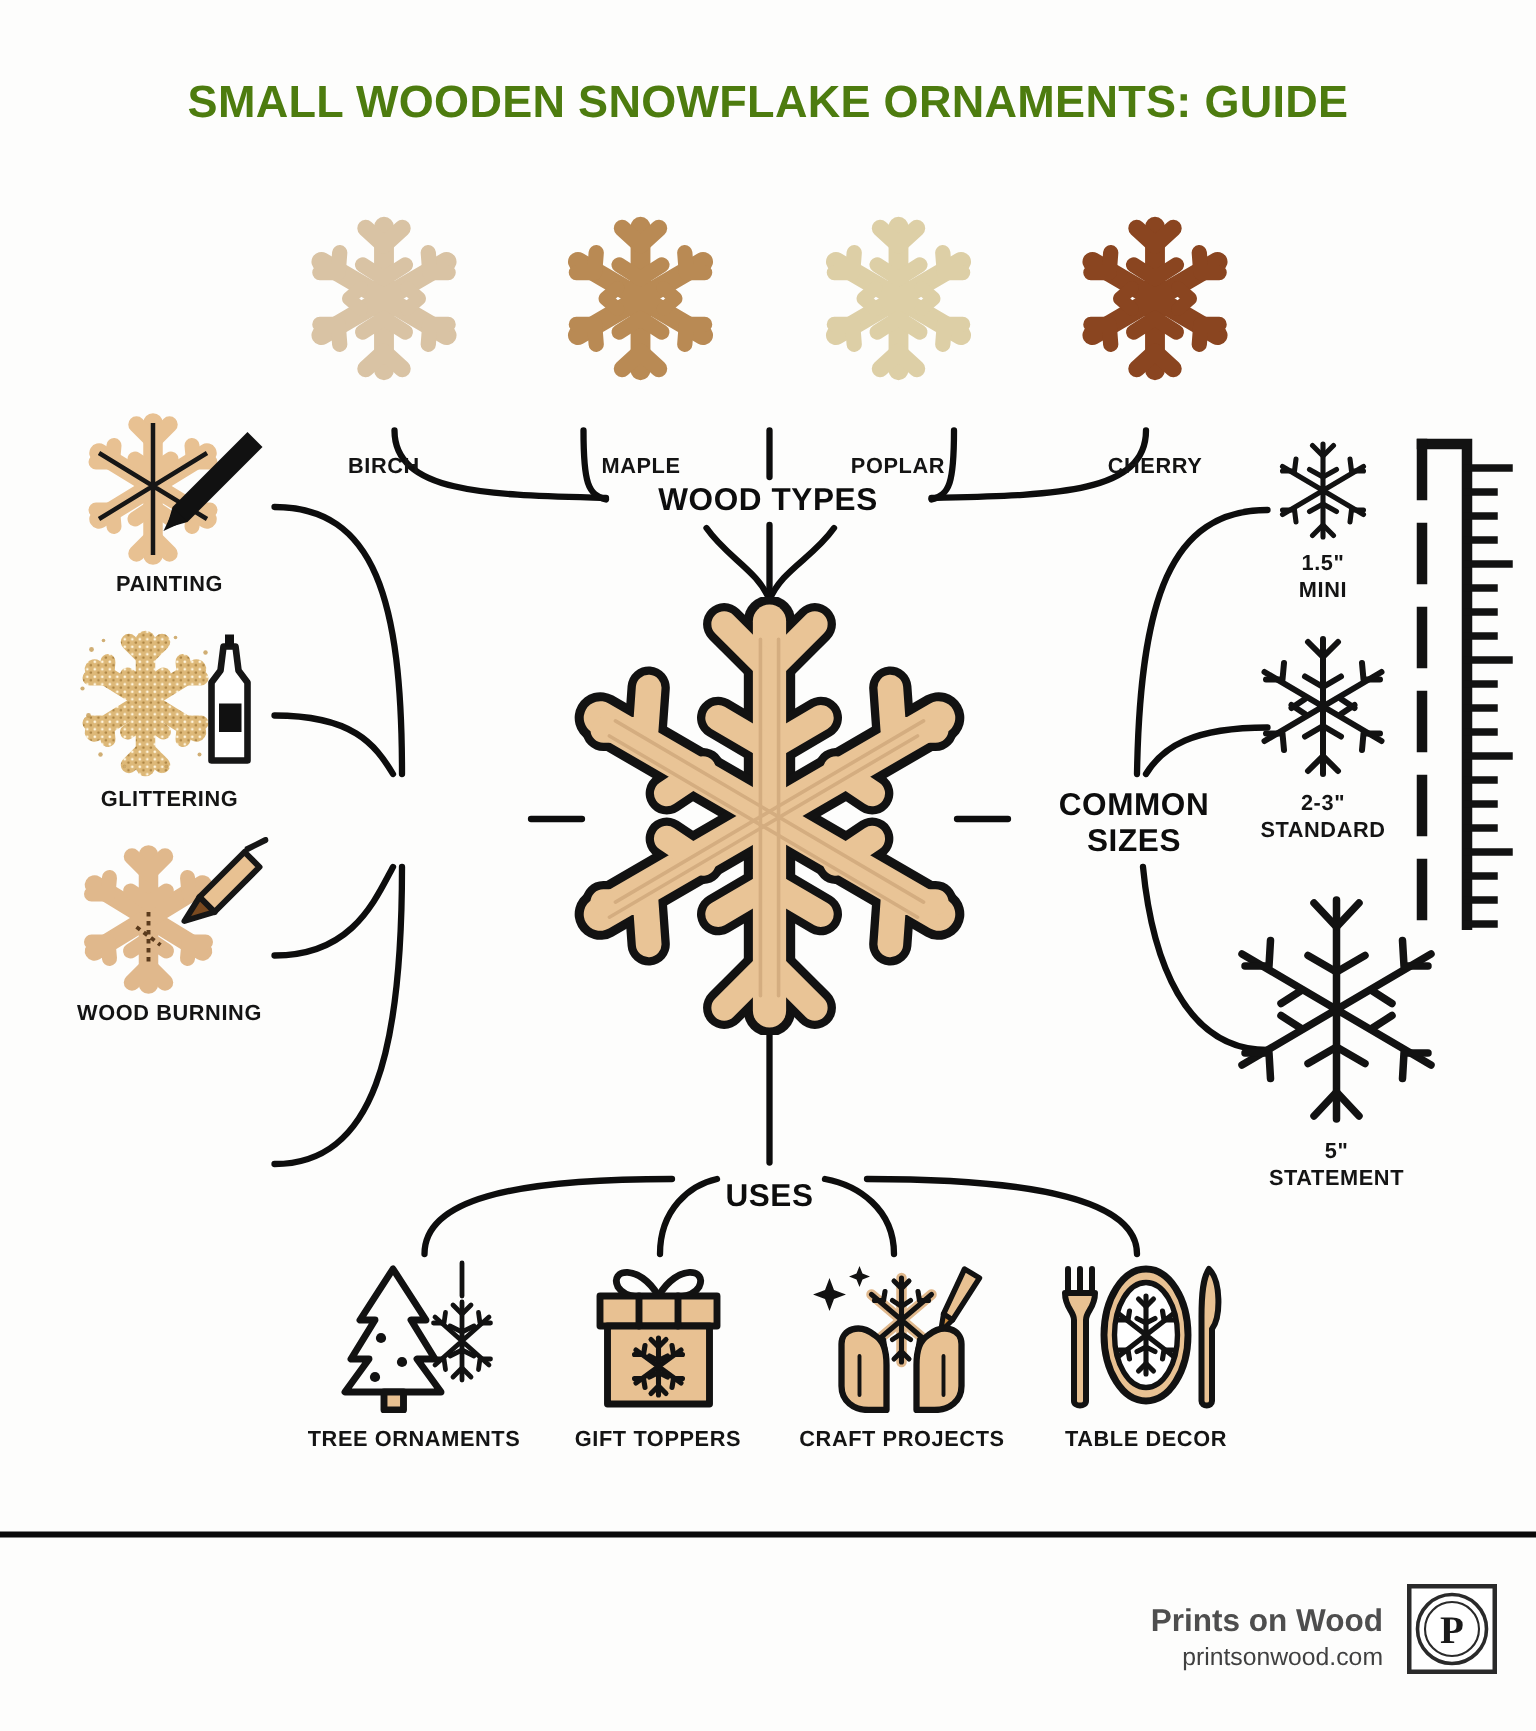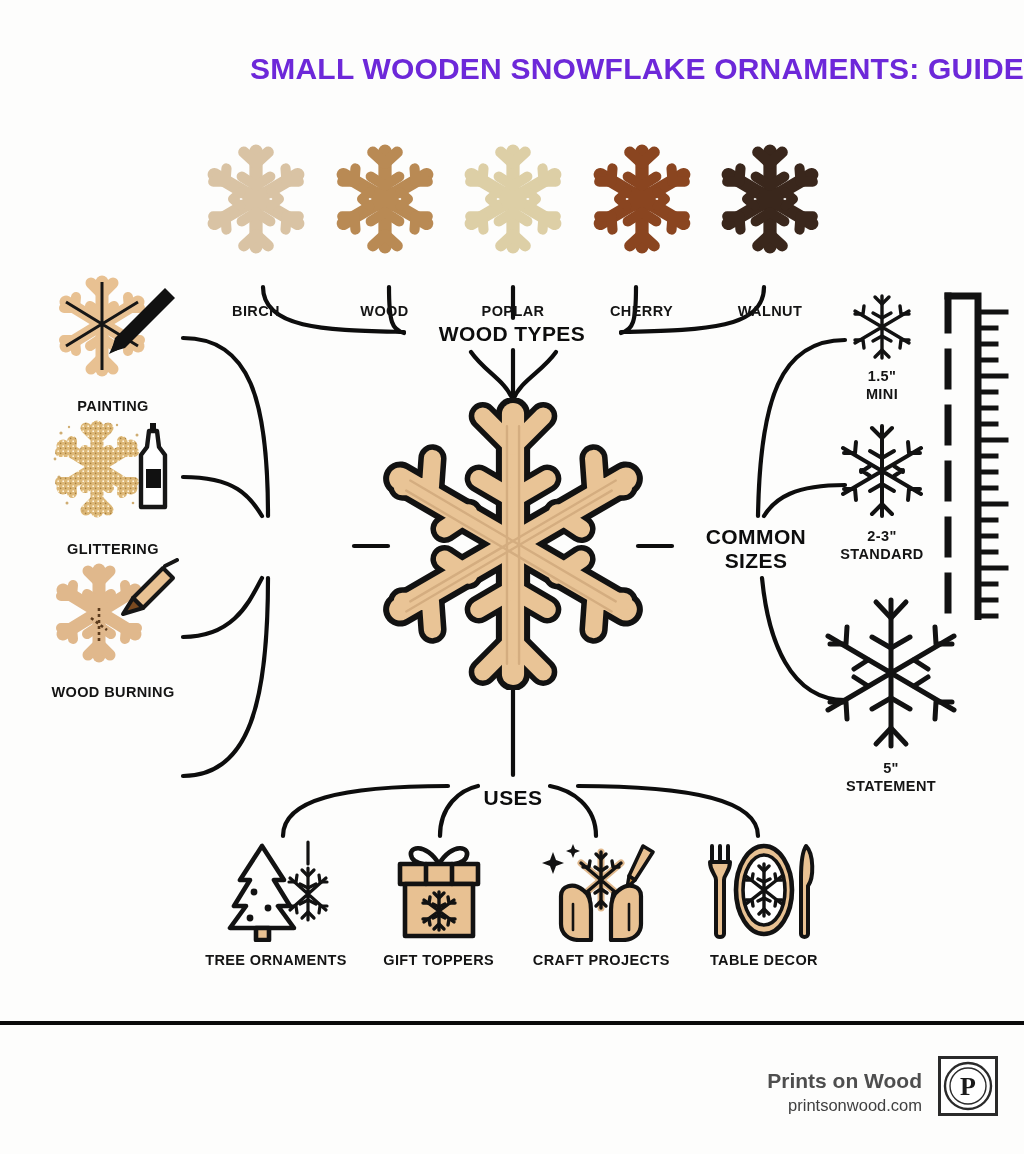--- a/index.html
+++ b/index.html
@@ -13,25 +13,25 @@
   #page {
     position: relative;
     width: 1024px; height: 1154px;
     background: #fdfdfc;
   }
 
   
   .title {
     position: absolute;
     top: 52px; left: 0; width: 1024px;
-    text-align: right;
+    text-align: center;
     font-size: 30px;
     font-weight: 700;
     letter-spacing: 0.2px;
-    color: #6d28d9;
+    color: #4d7c0f;
   }
 
   
   .cap {
     font-size: 14.5px;
     font-weight: 700;
     color: #141414;
     letter-spacing: 0.4px;
     text-align: center;
     white-space: nowrap;
@@ -71,21 +71,21 @@
     position: absolute;
     top: 272px; left: 18px;
     width: 190px;
   }
   .method {
     height: 143px;
     display: flex; flex-direction: column;
     align-items: center; justify-content: flex-start;
     position: relative;
   }
-  .method .cap { margin-top: 18px; }
+  .method .cap { margin-top: 2px; }
 
   
   .sizes {
     position: absolute;
     top: 290px; left: 818px;
     width: 130px;
   }
   .size-item { display: flex; flex-direction: column; align-items: center; }
   .size-item .cap { line-height: 1.25; margin-top: 3px; }
   #size-mini { position: absolute; top: 0px; left: 28px; }
@@ -210,21 +210,21 @@
       <svg width="102" height="112" viewBox="0 0 100 110">
         <g stroke-width="3" stroke-linejoin="round" stroke-linecap="round" fill="#d6a870" stroke="#b98a54">
           <path d="M50 8 L50 102 M9 31 L91 79 M91 31 L9 79" stroke-width="13" fill="none"></path>
           <path d="M50 20 L38 9 M50 20 L62 9 M50 90 L38 101 M50 90 L62 101" stroke-width="11" fill="none"></path>
           <path d="M50 42 L36 33 M50 42 L64 33 M50 68 L36 77 M50 68 L64 77" stroke-width="10" fill="none"></path>
           <path d="M20 38 L8 38 M20 38 L21 25 M80 72 L92 72 M80 72 L79 85" stroke-width="10" fill="none"></path>
           <path d="M80 38 L92 38 M80 38 L79 25 M20 72 L8 72 M20 72 L21 85" stroke-width="10" fill="none"></path>
           <path d="M35 48 L27 55 M65 62 L73 55 M35 62 L27 55 M65 48 L73 55" stroke-width="9" fill="none"></path>
         </g>
       </svg>
-      <div class="cap">WOOD</div>
+      <div class="cap">MAPLE</div>
     </div>
 
     <div class="wood-item">
       <svg width="102" height="112" viewBox="0 0 100 110">
         <g stroke-width="3" stroke-linejoin="round" stroke-linecap="round" fill="#f2e8ca" stroke="#ddcfa6">
           <path d="M50 8 L50 102 M9 31 L91 79 M91 31 L9 79" stroke-width="13" fill="none"></path>
           <path d="M50 20 L38 9 M50 20 L62 9 M50 90 L38 101 M50 90 L62 101" stroke-width="11" fill="none"></path>
           <path d="M50 42 L36 33 M50 42 L64 33 M50 68 L36 77 M50 68 L64 77" stroke-width="10" fill="none"></path>
           <path d="M20 38 L8 38 M20 38 L21 25 M80 72 L92 72 M80 72 L79 85" stroke-width="10" fill="none"></path>
           <path d="M80 38 L92 38 M80 38 L79 25 M20 72 L8 72 M20 72 L21 85" stroke-width="10" fill="none"></path>
@@ -241,33 +241,20 @@
           <path d="M50 20 L38 9 M50 20 L62 9 M50 90 L38 101 M50 90 L62 101" stroke-width="11" fill="none"></path>
           <path d="M50 42 L36 33 M50 42 L64 33 M50 68 L36 77 M50 68 L64 77" stroke-width="10" fill="none"></path>
           <path d="M20 38 L8 38 M20 38 L21 25 M80 72 L92 72 M80 72 L79 85" stroke-width="10" fill="none"></path>
           <path d="M80 38 L92 38 M80 38 L79 25 M20 72 L8 72 M20 72 L21 85" stroke-width="10" fill="none"></path>
           <path d="M35 48 L27 55 M65 62 L73 55 M35 62 L27 55 M65 48 L73 55" stroke-width="9" fill="none"></path>
         </g>
       </svg>
       <div class="cap">CHERRY</div>
     </div>
 
-    <div class="wood-item">
-      <svg width="102" height="112" viewBox="0 0 100 110">
-        <g stroke-width="3" stroke-linejoin="round" stroke-linecap="round" fill="#4a3326" stroke="#3a271c">
-          <path d="M50 8 L50 102 M9 31 L91 79 M91 31 L9 79" stroke-width="13" fill="none"></path>
-          <path d="M50 20 L38 9 M50 20 L62 9 M50 90 L38 101 M50 90 L62 101" stroke-width="11" fill="none"></path>
-          <path d="M50 42 L36 33 M50 42 L64 33 M50 68 L36 77 M50 68 L64 77" stroke-width="10" fill="none"></path>
-          <path d="M20 38 L8 38 M20 38 L21 25 M80 72 L92 72 M80 72 L79 85" stroke-width="10" fill="none"></path>
-          <path d="M80 38 L92 38 M80 38 L79 25 M20 72 L8 72 M20 72 L21 85" stroke-width="10" fill="none"></path>
-          <path d="M35 48 L27 55 M65 62 L73 55 M35 62 L27 55 M65 48 L73 55" stroke-width="9" fill="none"></path>
-        </g>
-      </svg>
-      <div class="cap">WALNUT</div>
-    </div>
   </div>
 
   <div class="left-col">
 
     <div class="method">
       <svg width="132" height="108" viewBox="0 0 132 108">
         <g stroke="#161616" stroke-width="5" stroke-linejoin="round" stroke-linecap="round" fill="none">
           <path d="M55 10 L55 98" stroke-width="13" stroke="#e8c192"></path>
           <path d="M19 30 L91 74" stroke-width="13" stroke="#e8c192"></path>
           <path d="M91 30 L19 74" stroke-width="13" stroke="#e8c192"></path>

